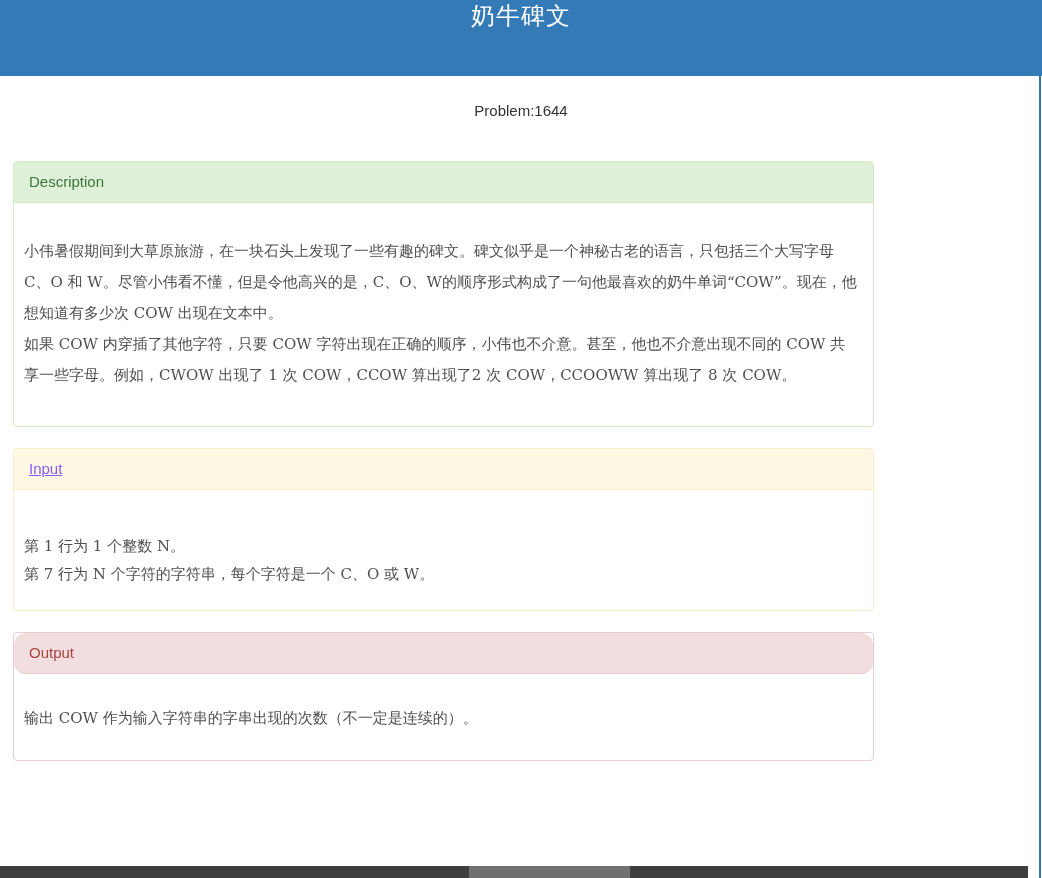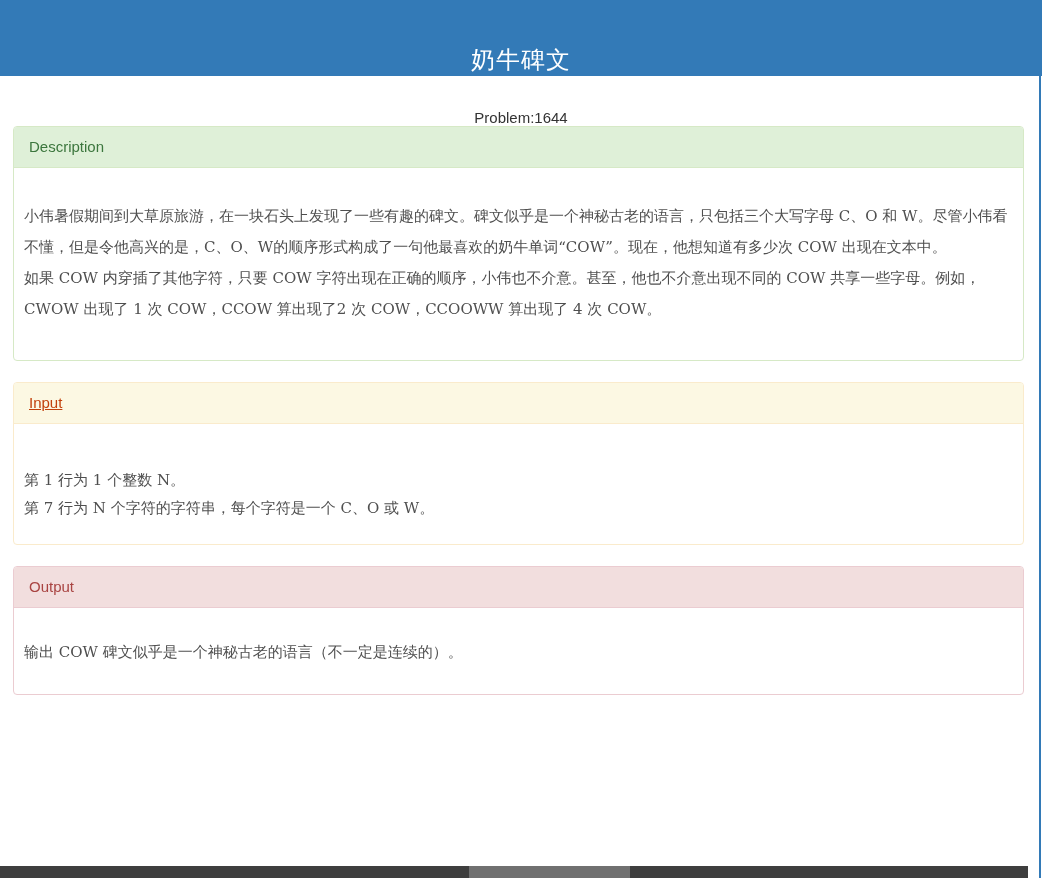--- a/index.html
+++ b/index.html
@@ -11,45 +11,45 @@
     position: relative;
     font-family: "Liberation Sans", sans-serif;
   }
 
   
   .titlebar {
     height: 76px;
     background: #337ab7;
     color: #ffffff;
     display: flex;
-    align-items: flex-end;
+    align-items: flex-start;
     justify-content: center;
     font-size: 24px;
     letter-spacing: 1px;
   }
 
   
   .meta-row {
-    height: 50px;
+    height: 69px;
     display: flex;
-    align-items: flex-end;
+    align-items: center;
     justify-content: center;
     color: #333333;
     font-size: 15px;
   }
   .meta-row .meta-item {
     width: 230px;
     text-align: center;
     white-space: nowrap;
   }
 
   
   .panel {
-    width: 1011px;
-    margin: 0 0 21px 13px;
+    width: 861px;
+    margin: 16px 0 21px 13px;
     background: #ffffff;
     border: 1px solid;
     border-radius: 4px;
   }
   .panel-heading {
     padding: 10px 15px;
     font-size: 15px;
     line-height: 20px;
     border-bottom: 1px solid;
     border-top-left-radius: 3px;
@@ -59,24 +59,24 @@
     color: #4f4f4f;
     font-size: 15px;
     font-family: "DejaVu Serif", "Liberation Serif", serif;
   }
   .panel-body p { margin: 0; }
 
   .panel-success { border-color: #d6e9c6; }
   .panel-success .panel-heading { background: #dff0d8; border-color: #d6e9c6; color: #3c763d; }
 
   .panel-warning { border-color: #faebcc; }
-  .panel-warning .panel-heading { background: #fcf8e3; border-color: #faebcc; color: #c2410c; text-decoration: underline; }
+  .panel-warning .panel-heading { background: #fcf8e3; border-color: #faebcc; color: #8b5cf6; text-decoration: underline; }
 
   .panel-danger { border-color: #ebccd1; }
-  .panel-danger .panel-heading { background: #f2dede; border-color: #ebccd1; color: #a94442; }
+  .panel-danger .panel-heading { background: #f2dede; border-color: #ebccd1; color: #a94442; border-radius: 12px; }
 
   .panel-info { border-color: #bce8f1; }
   .panel-info .panel-heading { background: #d9edf7; border-color: #bce8f1; color: #31708f; }
 
   .desc-body  { padding: 33px 14px 35px 10px; line-height: 31px; }
   .io-body    { padding: 42px 14px 22px 10px; line-height: 28px; }
   .out-body   { padding: 30px 14px 28px 10px; line-height: 28px; }
   .sample-body {
     padding: 26px 14px 10px 12px;
     height: 104px;
@@ -132,36 +132,36 @@
 <div class="meta-row">
   <span class="meta-item">Problem:1644</span>
 </div>
 
 <main>
 
   <section class="panel panel-success">
     <div class="panel-heading">Description</div>
     <div class="panel-body desc-body">
       <p>小伟暑假期间到大草原旅游，在一块石头上发现了一些有趣的碑文。碑文似乎是一个神秘古老的语言，只包括三个大写字母 C、O 和 W。尽管小伟看不懂，但是令他高兴的是，C、O、W的顺序形式构成了一句他最喜欢的奶牛单词“COW”。现在，他想知道有多少次 COW 出现在文本中。</p>
-      <p>如果 COW 内穿插了其他字符，只要 COW 字符出现在正确的顺序，小伟也不介意。甚至，他也不介意出现不同的 COW 共享一些字母。例如，CWOW 出现了 1 次 COW，CCOW 算出现了2 次 COW，CCOOWW 算出现了 4 次 COW。</p>
+      <p>如果 COW 内穿插了其他字符，只要 COW 字符出现在正确的顺序，小伟也不介意。甚至，他也不介意出现不同的 COW 共享一些字母。例如，CWOW 出现了 1 次 COW，CCOW 算出现了2 次 COW，CCOOWW 算出现了 8 次 COW。</p>
     </div>
   </section>
 
   <section class="panel panel-warning">
     <div class="panel-heading">Input</div>
     <div class="panel-body io-body">
       <p>第 1 行为 1 个整数 N。</p>
       <p>第 7 行为 N 个字符的字符串，每个字符是一个 C、O 或 W。</p>
     </div>
   </section>
 
   <section class="panel panel-danger">
     <div class="panel-heading">Output</div>
     <div class="panel-body out-body">
-      <p>输出 COW 碑文似乎是一个神秘古老的语言（不一定是连续的）。</p>
+      <p>输出 COW 作为输入字符串的字串出现的次数（不一定是连续的）。</p>
     </div>
   </section>
 
 
 </main>
 
 <div class="right-frame-line"></div>
 
 <div class="h-scrollbar-track">
   <div class="h-scrollbar-thumb"></div>

